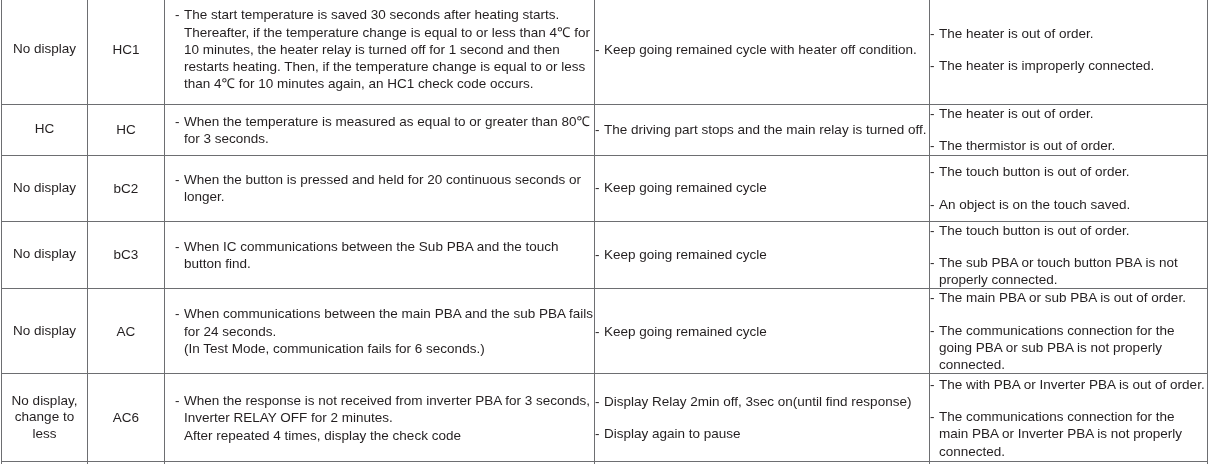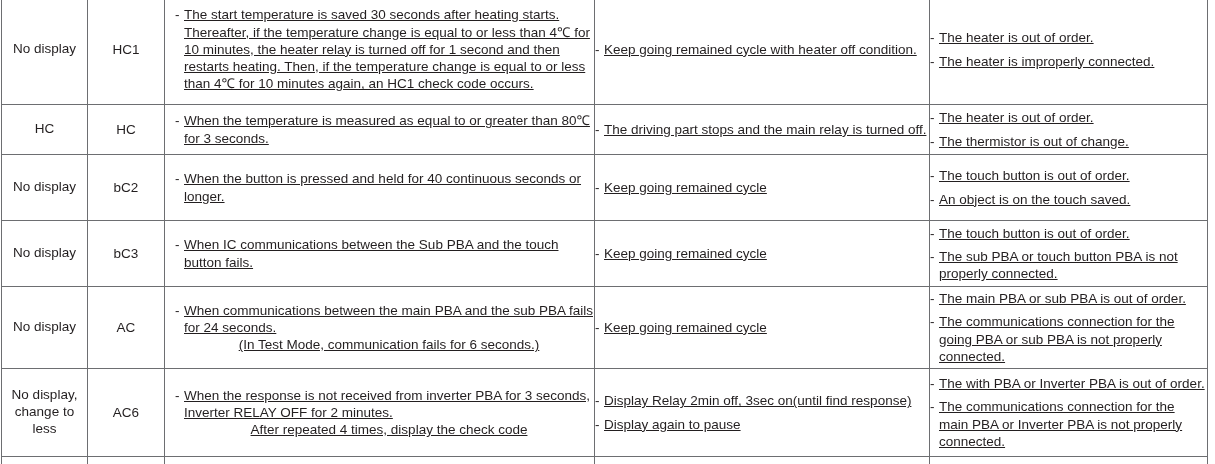--- a/index.html
+++ b/index.html
@@ -61,34 +61,32 @@
   ul.bullets {
     list-style: none;
     margin: 0;
     padding: 0;
   }
   ul.bullets > li {
     position: relative;
     padding-left: 9px;
     margin: 0 0 0 0;
     line-height: 1.28;
-    text-decoration: underline;
   }
   ul.bullets > li + li {
-    margin-top: 6px;
+    margin-top: 15px;
   }
   ul.bullets > li::before {
     content: "-";
     position: absolute;
     left: 0;
     top: 0;
   }
   ul.bullets > li .sub {
     display: block;
-    text-align: center;
   }
 </style>
 </head>
 <body>
 
 <div id="page">
   <table class="check-code-table">
     <colgroup>
       <col class="c-display">
       <col class="c-code">
@@ -126,50 +124,50 @@
             </ul>
           </td>
           <td class="cell-text">
             <ul class="bullets">
               <li>The driving part stops and the main relay is turned off.</li>
             </ul>
           </td>
           <td class="cell-text">
             <ul class="bullets">
               <li>The heater is out of order.</li>
-              <li>The thermistor is out of change.</li>
+              <li>The thermistor is out of order.</li>
             </ul>
           </td>
         </tr>
         <tr style="height: 66px;">
           <td class="cell-display">No display</td>
           <td class="cell-code">bC2</td>
           <td class="cell-text wide">
             <ul class="bullets">
-              <li>When the button is pressed and held for 40 continuous seconds or longer.</li>
+              <li>When the button is pressed and held for 20 continuous seconds or longer.</li>
             </ul>
           </td>
           <td class="cell-text">
             <ul class="bullets">
               <li>Keep going remained cycle</li>
             </ul>
           </td>
           <td class="cell-text">
             <ul class="bullets">
               <li>The touch button is out of order.</li>
               <li>An object is on the touch saved.</li>
             </ul>
           </td>
         </tr>
         <tr style="height: 66px;">
           <td class="cell-display">No display</td>
           <td class="cell-code">bC3</td>
           <td class="cell-text wide">
             <ul class="bullets">
-              <li>When IC communications between the Sub PBA and the touch button fails.</li>
+              <li>When IC communications between the Sub PBA and the touch button find.</li>
             </ul>
           </td>
           <td class="cell-text">
             <ul class="bullets">
               <li>Keep going remained cycle</li>
             </ul>
           </td>
           <td class="cell-text">
             <ul class="bullets">
               <li>The touch button is out of order.</li>

